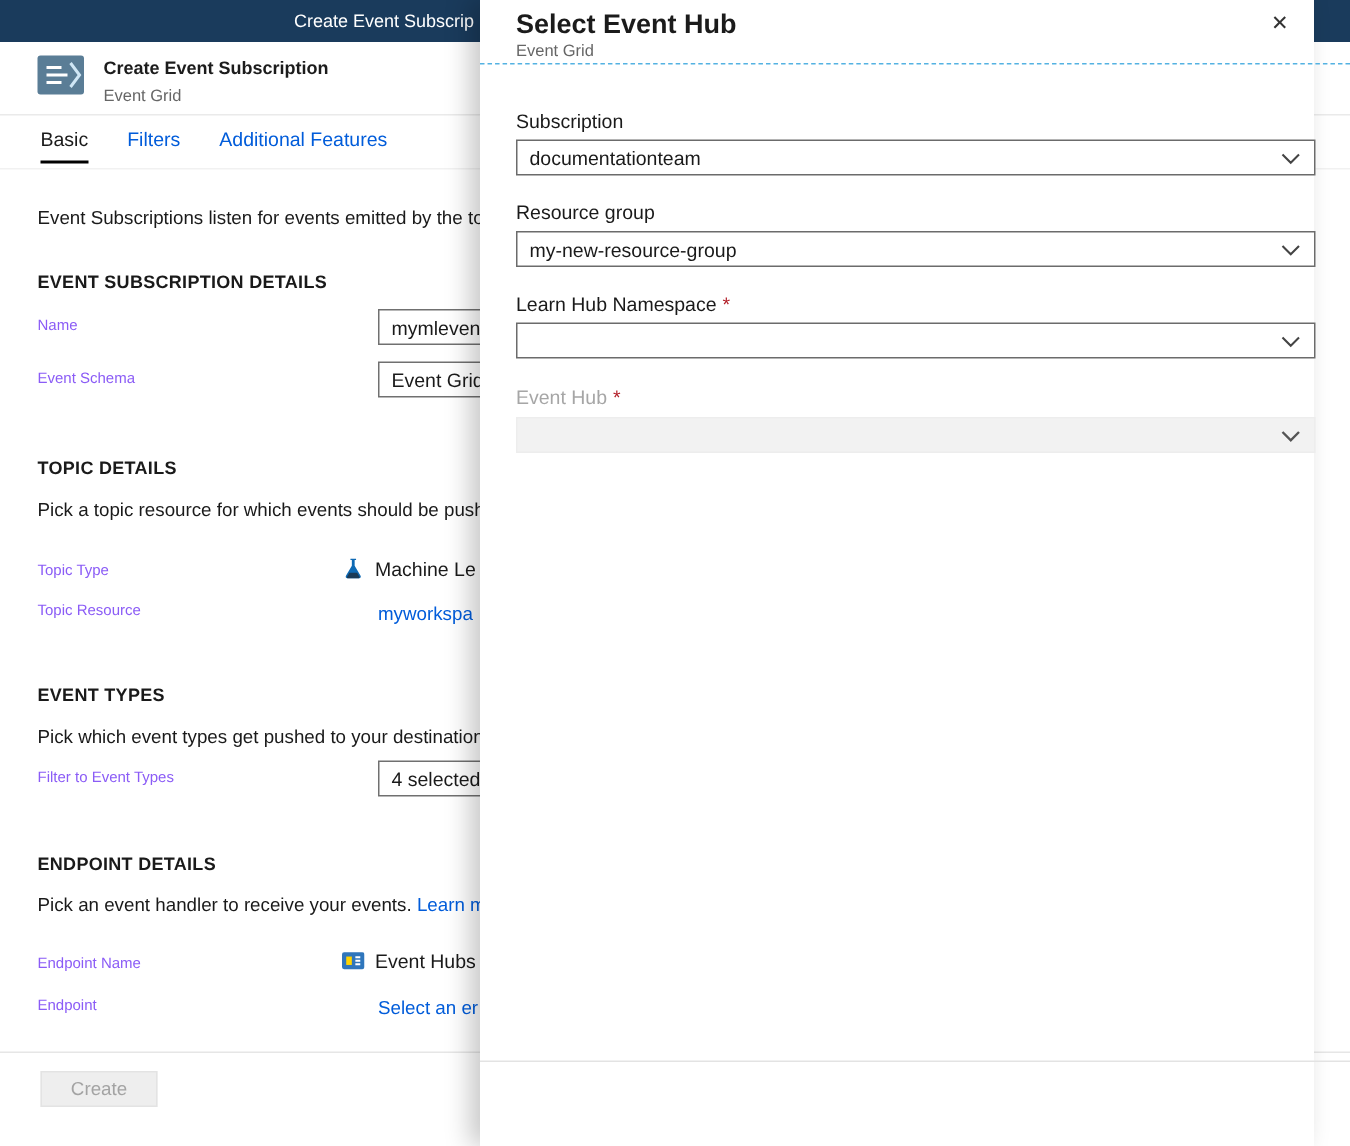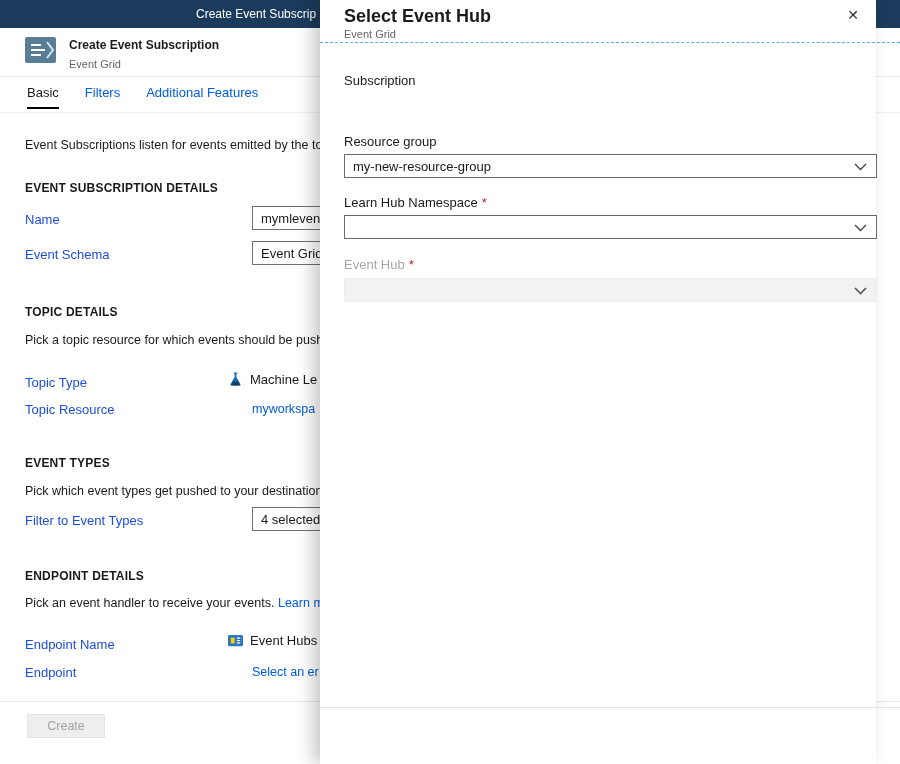--- a/index.html
+++ b/index.html
@@ -17,21 +17,21 @@
   .page-subtitle{font-size:11px;color:#666;margin-top:3px}
   .header-divider{position:absolute;left:0;top:48px;width:900px;height:1px;background:#eaeaea}
   .tabs{position:absolute;left:27px;top:57px;display:flex;gap:26px}
   .tab{font-size:13px;color:#015cda;padding-bottom:7px;cursor:pointer;white-space:nowrap}
   .tab.active{color:#1a1a1a;border-bottom:2px solid #000000}
   .tabs-divider{position:absolute;left:0;top:84px;width:900px;height:1px;background:#f1f1f1}
 
   .intro{position:absolute;left:25px;top:110px;font-size:12.5px;white-space:nowrap}
   .section-h{position:absolute;left:25px;font-size:12px;font-weight:700;letter-spacing:.2px;white-space:nowrap}
   .desc{position:absolute;left:25px;font-size:12.5px;white-space:nowrap}
-  .f-label{position:absolute;left:25px;font-size:13px;color:#1d4ed8;white-space:nowrap}
+  .f-label{position:absolute;left:25px;font-size:10px;color:#8b5cf6;white-space:nowrap}
   .text-input{position:absolute;left:252px;top:178px;width:300px;height:24px;border:1px solid #707070;
               padding:0 8px;font-size:13px;color:#1a1a1a;font-family:inherit;box-sizing:border-box;background:#fff}
   .control{position:absolute;left:252px;width:300px;height:24px;border:1px solid #707070;background:#fff;
            display:flex;align-items:center;padding:0 26px 0 8px;font-size:13px;color:#1a1a1a;
            box-sizing:border-box;cursor:pointer}
   .control .chev{position:absolute;right:8px;top:8px;line-height:0}
   .value-row{position:absolute;left:228px;display:flex;align-items:flex-end;gap:7px;font-size:13px;white-space:nowrap}
   .link{color:#015cda;font-size:12.5px;cursor:pointer;white-space:nowrap;text-decoration:none}
   .link.abs{position:absolute;left:252px}
   .footer-divider{position:absolute;left:0;top:673px;width:900px;height:1px;background:#e6e6e6}
@@ -166,20 +166,28 @@
 
   <div class="panel">
     <div class="panel-title">Select Event Hub</div>
     <div class="panel-subtitle">Event Grid</div>
     <button class="panel-close">✕</button>
     <div class="panel-dashed"></div>
 
     <div class="p-label" style="top:73px">
       <span>Subscription</span>
     </div>
+    <div class="p-select" style="top:93px">
+      <span>documentationteam</span>
+      <span class="chev">
+        <svg width="13" height="8" viewBox="0 0 13 8">
+            <path d="M1 1l5.5 5.5L12 1" fill="none" stroke="#444" stroke-width="1.4"></path>
+          </svg>
+      </span>
+    </div>
 
     <div class="p-label" style="top:134px">
       <span>Resource group</span>
     </div>
     <div class="p-select" style="top:154px">
       <span>my-new-resource-group</span>
       <span class="chev">
         <svg width="13" height="8" viewBox="0 0 13 8">
             <path d="M1 1l5.5 5.5L12 1" fill="none" stroke="#444" stroke-width="1.4"></path>
           </svg>

